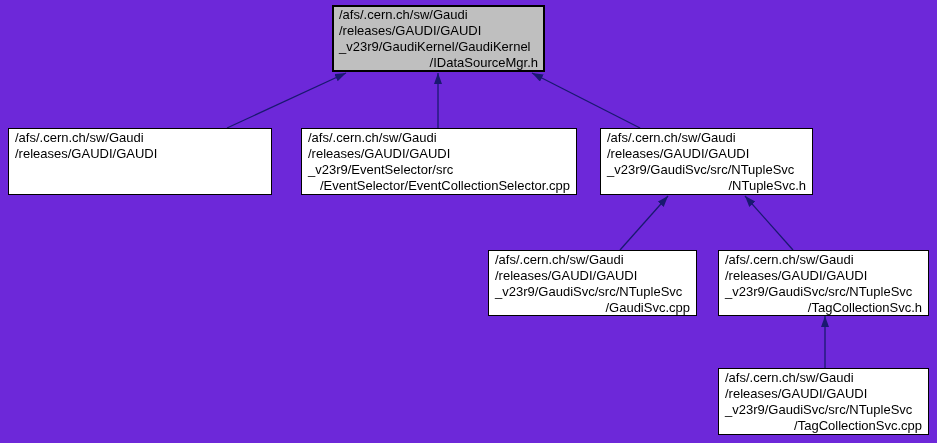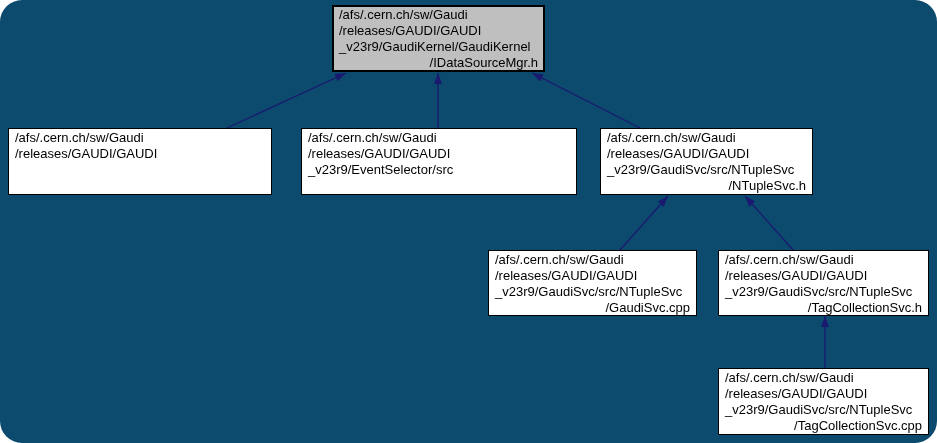--- a/index.html
+++ b/index.html
@@ -4,24 +4,23 @@
 <style>
   html, body {
     margin: 0;
     padding: 0;
     background: #ffffff;
   }
   .canvas {
     position: relative;
     width: 937px;
     height: 443px;
-    background: #0c4a6e;
+    background: #6d28d9;
     font-family: "Liberation Sans", sans-serif;
     overflow: hidden;
-    border-radius: 22px;
   }
   .edges-layer {
     position: absolute;
     left: 0;
     top: 0;
     pointer-events: none;
   }
   .node {
     position: absolute;
     box-sizing: border-box;
@@ -70,20 +69,21 @@
 
   <div class="node" style="left:8px; top:128px; width:264px; height:67px;">
     <div class="pathline">/afs/.cern.ch/sw/Gaudi</div>
     <div class="pathline">/releases/GAUDI/GAUDI</div>
   </div>
 
   <div class="node" style="left:301px; top:128px; width:276px; height:67px;">
     <div class="pathline">/afs/.cern.ch/sw/Gaudi</div>
     <div class="pathline">/releases/GAUDI/GAUDI</div>
     <div class="pathline">_v23r9/EventSelector/src</div>
+    <div class="pathline last">/EventSelector/EventCollectionSelector.cpp</div>
   </div>
 
   <div class="node" style="left:600px; top:128px; width:213px; height:67px;">
     <div class="pathline">/afs/.cern.ch/sw/Gaudi</div>
     <div class="pathline">/releases/GAUDI/GAUDI</div>
     <div class="pathline">_v23r9/GaudiSvc/src/NTupleSvc</div>
     <div class="pathline last">/NTupleSvc.h</div>
   </div>
 
   <div class="node" style="left:488px; top:250px; width:209px; height:66px;">

